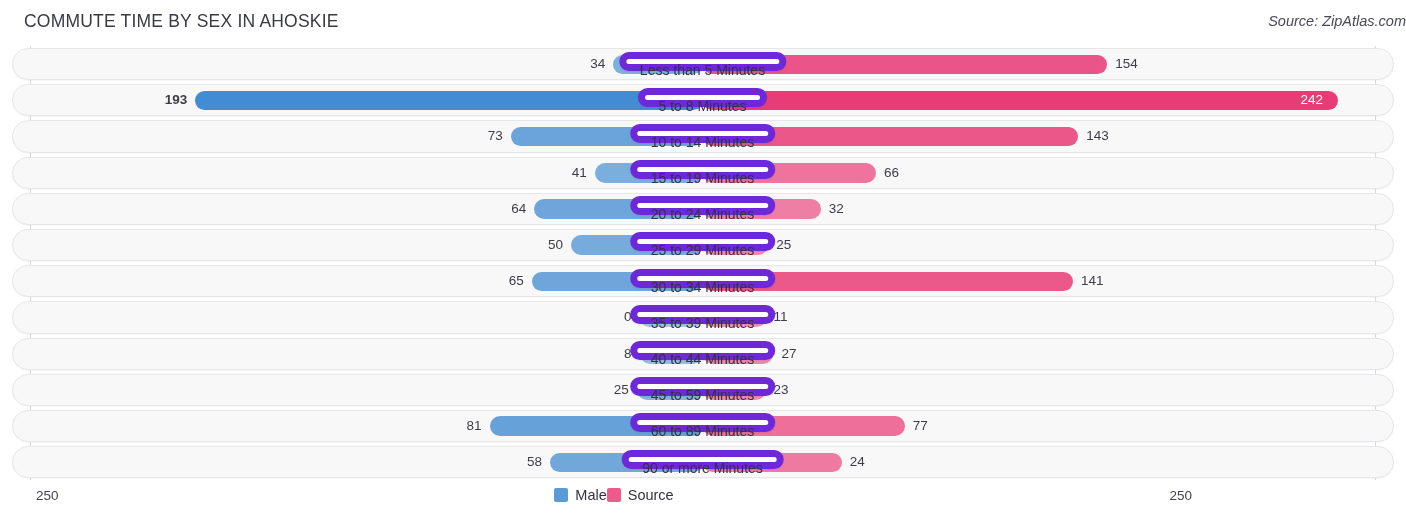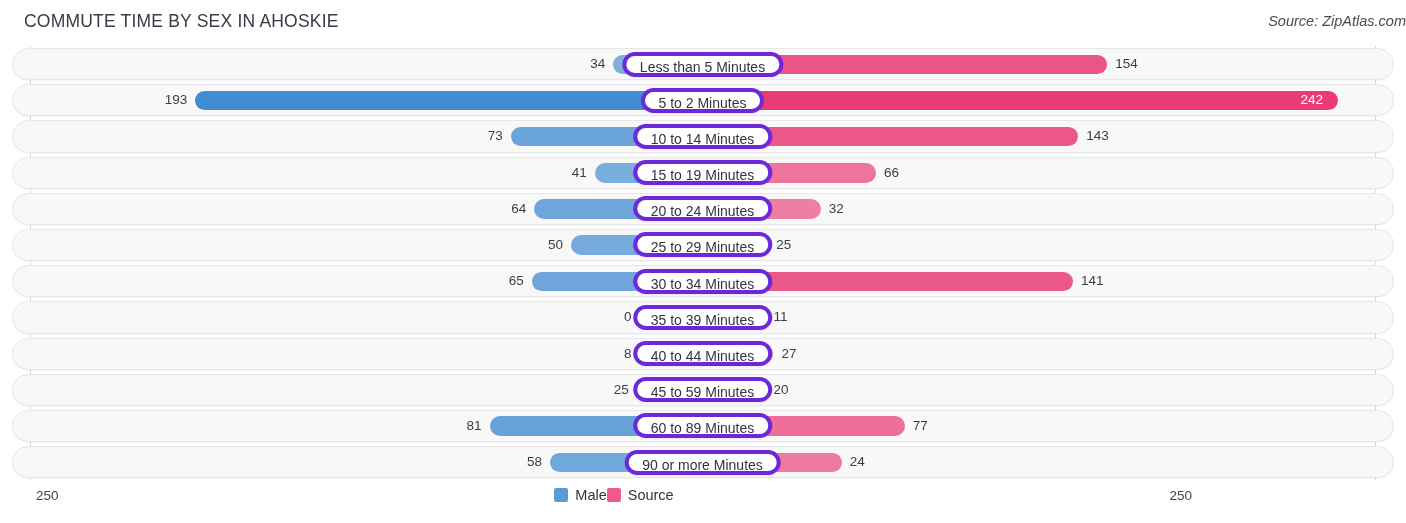--- a/index.html
+++ b/index.html
@@ -105,25 +105,25 @@
   .bar-val.inside { color: #ffffff; }
   .bar-val.male-val   { text-align: right; }
   .bar-val.female-val { text-align: center; }
 
   
   .cat-pill {
     position: absolute;
     left: 50%;
     top: 5.5px;
     transform: translateX(-50%);
-    height: 25px;
+    height: 19px;
     line-height: 23px;
     padding: 0 14px;
     background: #ffffff;
-    border: 4px solid #6d28d9;
+    border: 7px solid #6d28d9;
     border-radius: 13px;
     font-size: 14px;
     color: #33333e;
     white-space: nowrap;
     box-shadow: 0 1px 2px rgba(0,0,0,0.07);
     z-index: 4;
   }
 
   
   .footer {
@@ -184,23 +184,23 @@
           <div class="bar-val male-val" style="right: calc(50% + 97.352px);">34</div>
           <div class="bar-val female-val" style="left: calc(50% + 412.712px);">154</div>
           <div class="cat-pill">Less than 5 Minutes</div>
         </div>
       </div>
       <div class="row">
         <div class="track"></div>
         <div class="bar-wrap">
           <div class="bar male" style="width: 507.204px; background: rgba(49, 130, 206, 0.92);"></div>
           <div class="bar female" style="width: 635.976px; background: rgba(233, 58, 117, 0.99);"></div>
-          <div class="bar-val male-val" style="right: calc(50% + 515.204px);">193</div>
+          <div class="bar-val male-val" style="right: calc(50% + 515.204px); font-weight: bold;">193</div>
           <div class="bar-val female-val inside" style="left: calc(50% + 597.976px);">242</div>
-          <div class="cat-pill">5 to 2 Minutes</div>
+          <div class="cat-pill">5 to 8 Minutes</div>
         </div>
       </div>
       <div class="row">
         <div class="track"></div>
         <div class="bar-wrap">
           <div class="bar male" style="width: 191.844px; background: rgba(49, 130, 206, 0.714);"></div>
           <div class="bar female" style="width: 375.804px; background: rgba(233, 58, 117, 0.847);"></div>
           <div class="bar-val male-val" style="right: calc(50% + 199.844px);">73</div>
           <div class="bar-val female-val" style="left: calc(50% + 383.804px);">143</div>
           <div class="cat-pill">10 to 14 Minutes</div>
@@ -265,21 +265,21 @@
           <div class="bar-val female-val" style="left: calc(50% + 78.956px);">27</div>
           <div class="cat-pill">40 to 44 Minutes</div>
         </div>
       </div>
       <div class="row">
         <div class="track"></div>
         <div class="bar-wrap">
           <div class="bar male" style="width: 65.7px; background: rgba(49, 130, 206, 0.584);"></div>
           <div class="bar female" style="width: 63px; background: rgba(233, 58, 117, 0.576);"></div>
           <div class="bar-val male-val" style="right: calc(50% + 73.7px);">25</div>
-          <div class="bar-val female-val" style="left: calc(50% + 71px);">20</div>
+          <div class="bar-val female-val" style="left: calc(50% + 71px);">23</div>
           <div class="cat-pill">45 to 59 Minutes</div>
         </div>
       </div>
       <div class="row">
         <div class="track"></div>
         <div class="bar-wrap">
           <div class="bar male" style="width: 212.868px; background: rgba(49, 130, 206, 0.733);"></div>
           <div class="bar female" style="width: 202.356px; background: rgba(233, 58, 117, 0.72);"></div>
           <div class="bar-val male-val" style="right: calc(50% + 220.868px);">81</div>
           <div class="bar-val female-val" style="left: calc(50% + 210.356px);">77</div>

